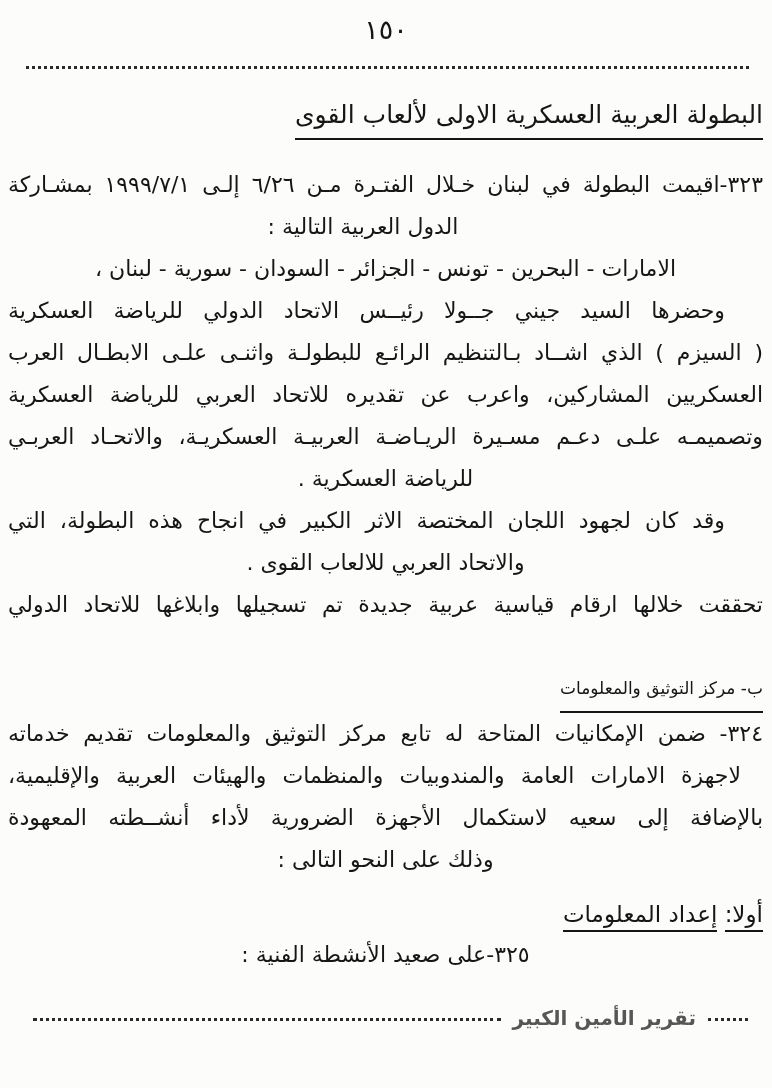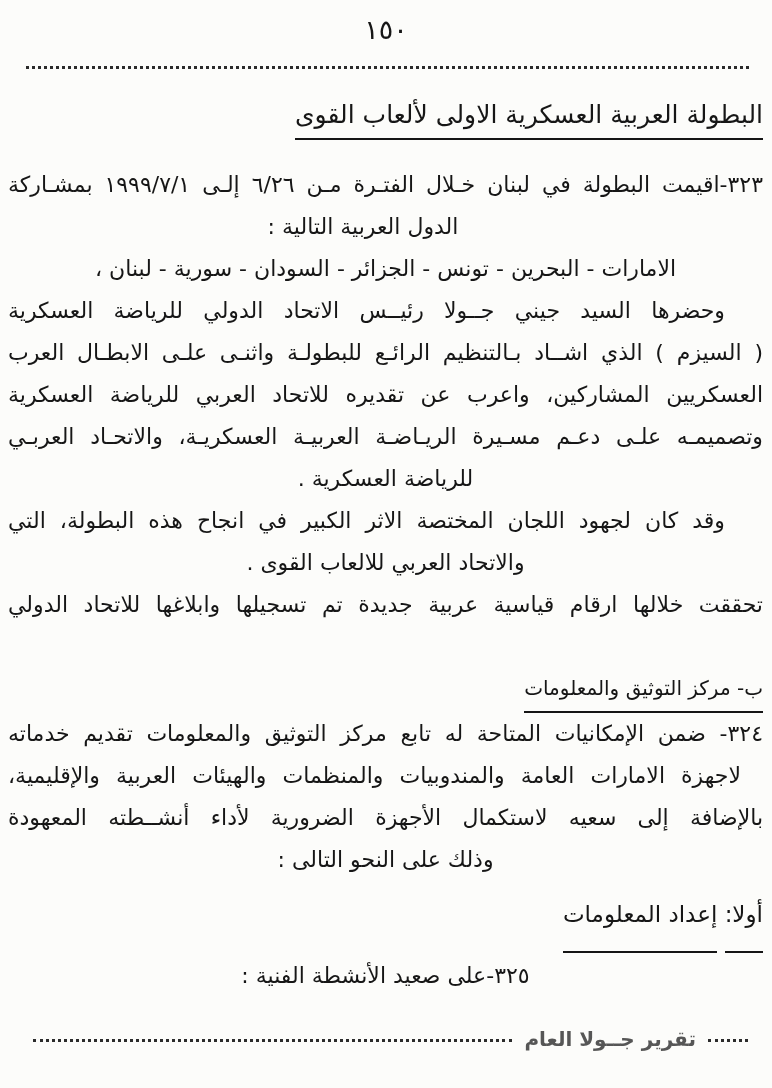--- a/index.html
+++ b/index.html
@@ -43,24 +43,24 @@
     overflow:hidden;
   }
   .j{
     text-align:justify;
     text-align-last:justify;
   }
   .i45{padding-right:45px;}
   .i38{padding-right:38px;}
   .i22{padding-right:22px;}
 
-  .hrow2{margin-top:46px;font-size:20px;line-height:32px;}
+  .hrow2{margin-top:46px;font-size:17px;line-height:32px;}
   .p324{}
   .hrow3{margin-top:18px;font-size:23px;line-height:30px;}
-  .hrow3 .u{padding-bottom:22px;border-bottom-width:2px;}
+  .hrow3 .u{padding-bottom:1px;border-bottom-width:2px;}
   .p325{margin-top:2px;}
 
   .foot{
     margin:30px 24px 0 33px;
     display:flex;
     direction:rtl;
     align-items:center;
     gap:12px;
   }
   .fdash{height:2px;border-bottom:3px dotted #2b2b2b;}
@@ -124,17 +124,17 @@
     </div>
 
     <div class="p325">
       <div class="ln">٣٢٥-على صعيد الأنشطة الفنية :</div>
     </div>
 
   </div>
 
   <div class="foot">
     <div class="fdash fdash-short"></div>
-    <div class="sig">تقرير جــولا العام</div>
+    <div class="sig">تقرير الأمين الكبير</div>
     <div class="fdash fdash-long"></div>
   </div>
 
 </div>
 
 </body></html>

